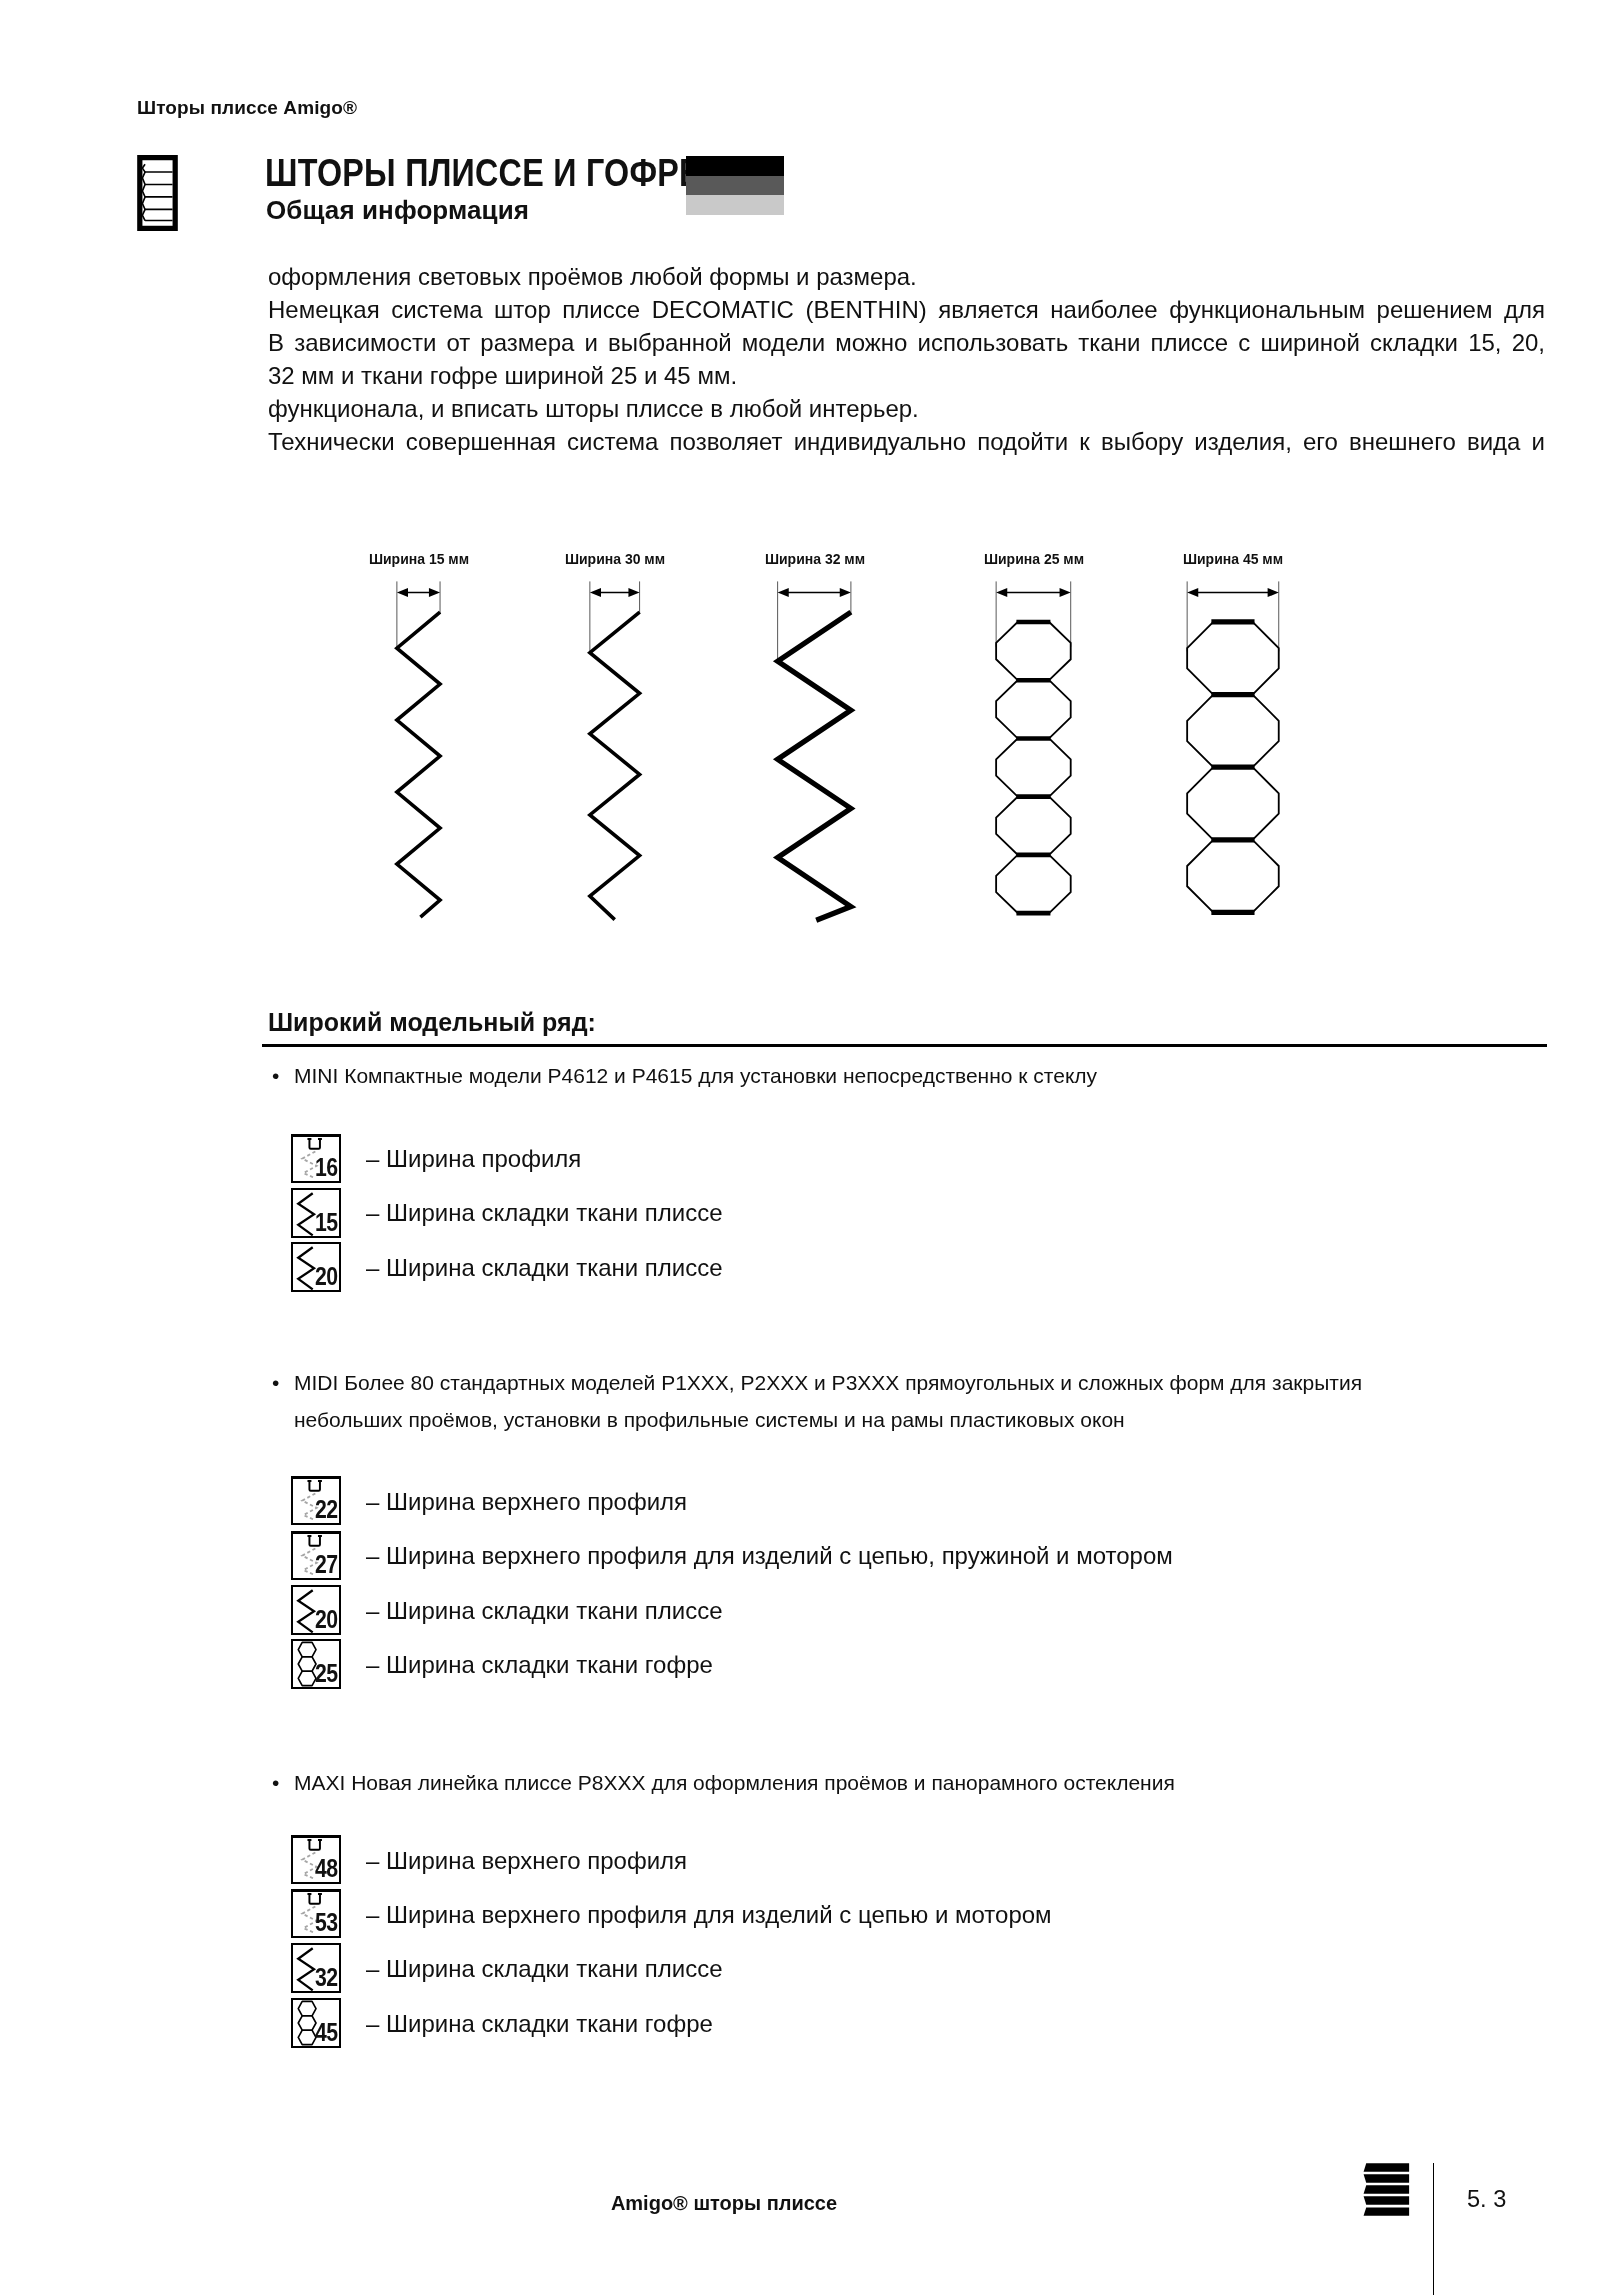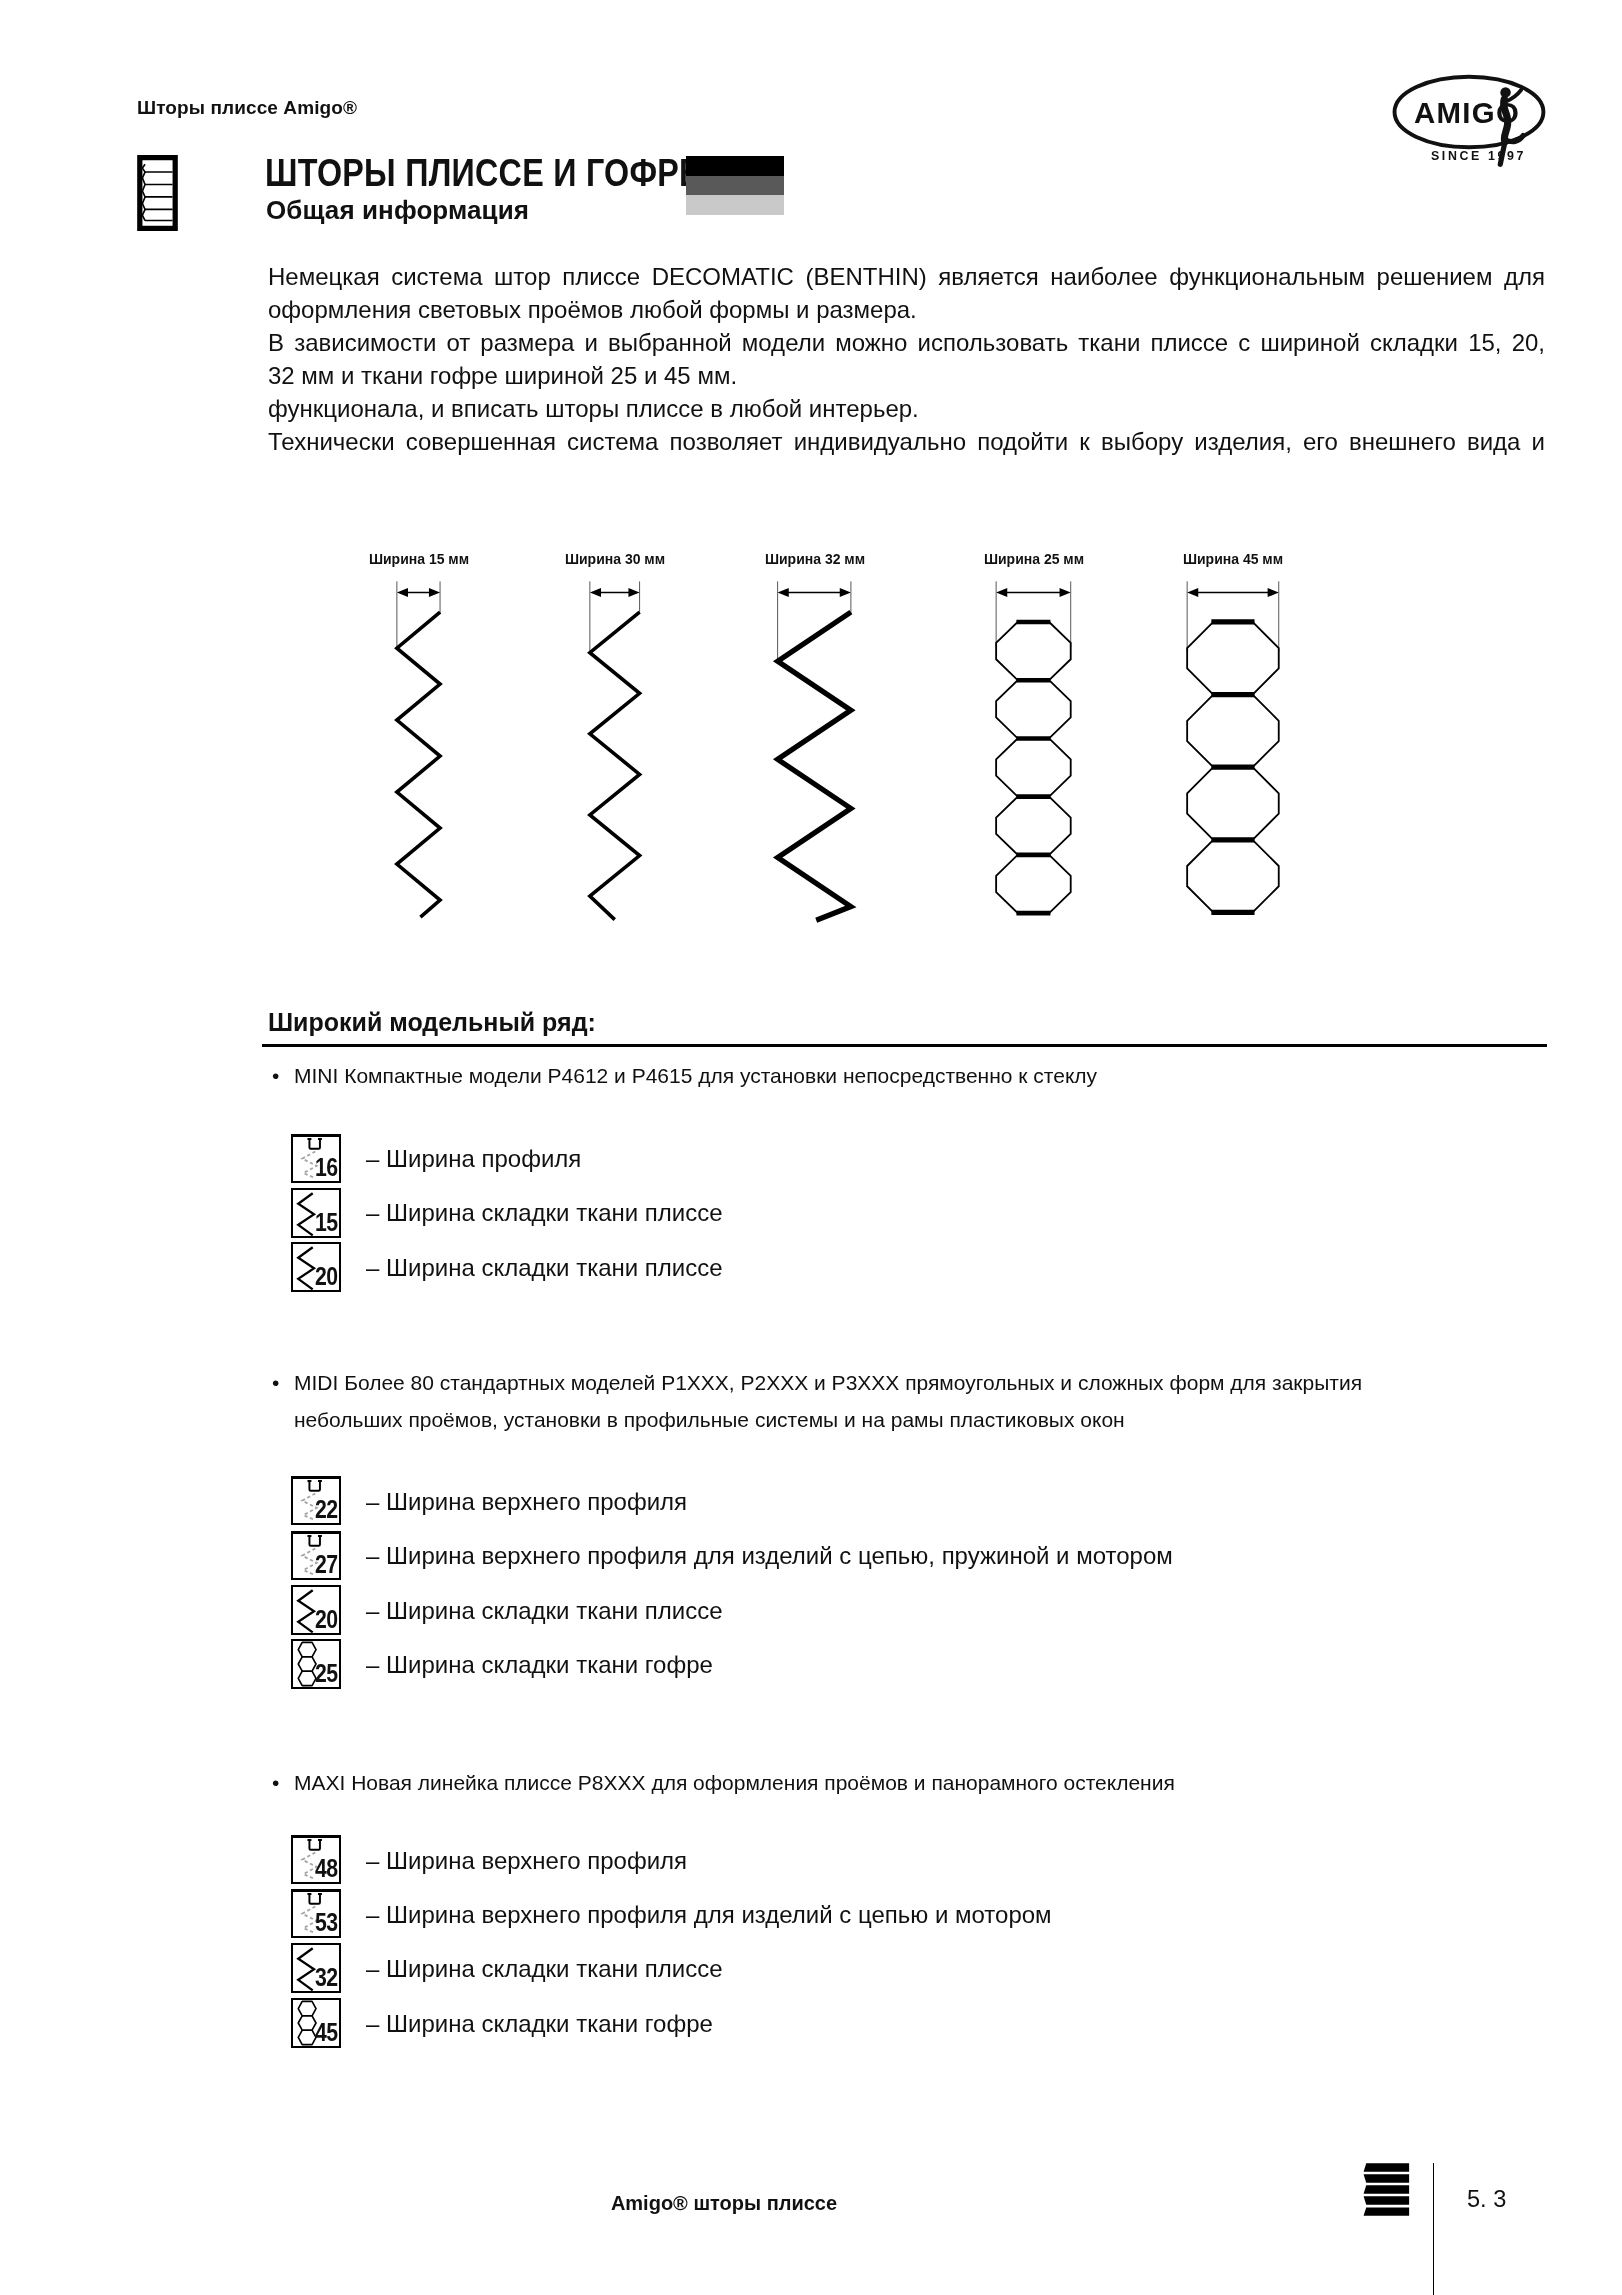--- a/index.html
+++ b/index.html
@@ -40,35 +40,20 @@
   .vline{position:absolute;width:1.3px;background:#000;}
   svg{display:block;}
 </style>
 </head>
 <body>
 
 <div class="page">
 
   <div class="abs doc-label" style="left:137px;top:97px;">Шторы плиссе Amigo®</div>
 
-  <div class="abs" style="left:1384px;top:65px;width:183px;height:111px;">
-    <svg width="183" height="111" viewBox="0 0 280 170">
-      <ellipse cx="130" cy="72" rx="114" ry="54" fill="none" stroke="#111" stroke-width="6"></ellipse>
-
-      <g stroke="#111" fill="none" stroke-linecap="round">
-        <circle cx="186" cy="42" r="8" fill="#111" stroke="none"></circle>
-        <path d="M184,52 C179,68 192,74 189,92 C187,104 182,110 185,118" stroke-width="11"></path>
-        <path d="M185,118 L178,152" stroke-width="8"></path>
-        <path d="M185,114 C196,120 206,118 213,108" stroke-width="8"></path>
-        <path d="M186,56 C196,52 204,46 210,38" stroke-width="6"></path>
-      </g>
-    </svg>
-    <div class="abs logo-brand" style="left:30px;top:31px;">AMIGO</div>
-    <div class="abs logo-since" style="left:47px;top:84px;">SINCE 1997</div>
-  </div>
 
   <div class="abs" style="left:137px;top:155px;">
     <svg width="41" height="76" viewBox="0 0 62 116">
       <rect x="4" y="4" width="54" height="108" fill="none" stroke="#000" stroke-width="8"></rect>
       <g stroke="#000" stroke-width="2.5" fill="none">
         <path d="M12,26 H54 M12,45 H54 M12,64 H54 M12,83 H54 M12,100 H54"></path>
         <path d="M12,14 L8,20 L12,26 L8,35 L12,45 L8,55 L12,64 L8,74 L12,83 L8,92 L12,100"></path>
       </g>
     </svg>
   </div>
@@ -76,22 +61,22 @@
   <div class="abs title-main" style="left:265px;top:152px;">ШТОРЫ ПЛИССЕ И ГОФРЕ</div>
   <div class="abs title-sub" style="left:266px;top:195px;">Общая информация</div>
 
   <div class="abs" style="left:686px;top:156px;width:98px;height:59px;">
     <div style="height:19.6px;background:#000000;"></div>
     <div style="height:19.6px;background:#595959;"></div>
     <div style="height:19.6px;background:#c9c9c9;"></div>
   </div>
 
   <div class="abs" style="left:268px;top:260px;width:1277px;">
+    <div class="bline">оформления световых проёмов любой формы и размера.</div>
     <div class="bline just">Немецкая система штор плиссе DECOMATIC (BENTHIN) является наиболее функциональным решением для</div>
-    <div class="bline">оформления световых проёмов любой формы и размера.</div>
     <div class="bline just">В зависимости от размера и выбранной модели можно использовать ткани плиссе с шириной складки 15, 20,</div>
     <div class="bline">32 мм и ткани гофре шириной 25 и 45 мм.</div>
     <div class="bline">функционала, и вписать шторы плиссе в любой интерьер.</div>
     <div class="bline just">Технически совершенная система позволяет индивидуально подойти к выбору изделия, его внешнего вида и</div>
   </div>
 
   <div class="abs diag-label" style="left:419px;top:551px;">Ширина 15 мм</div>
   <div class="abs diag-label" style="left:615px;top:551px;">Ширина 30 мм</div>
   <div class="abs diag-label" style="left:815px;top:551px;">Ширина 32 мм</div>
   <div class="abs diag-label" style="left:1034px;top:551px;">Ширина 25 мм</div>

